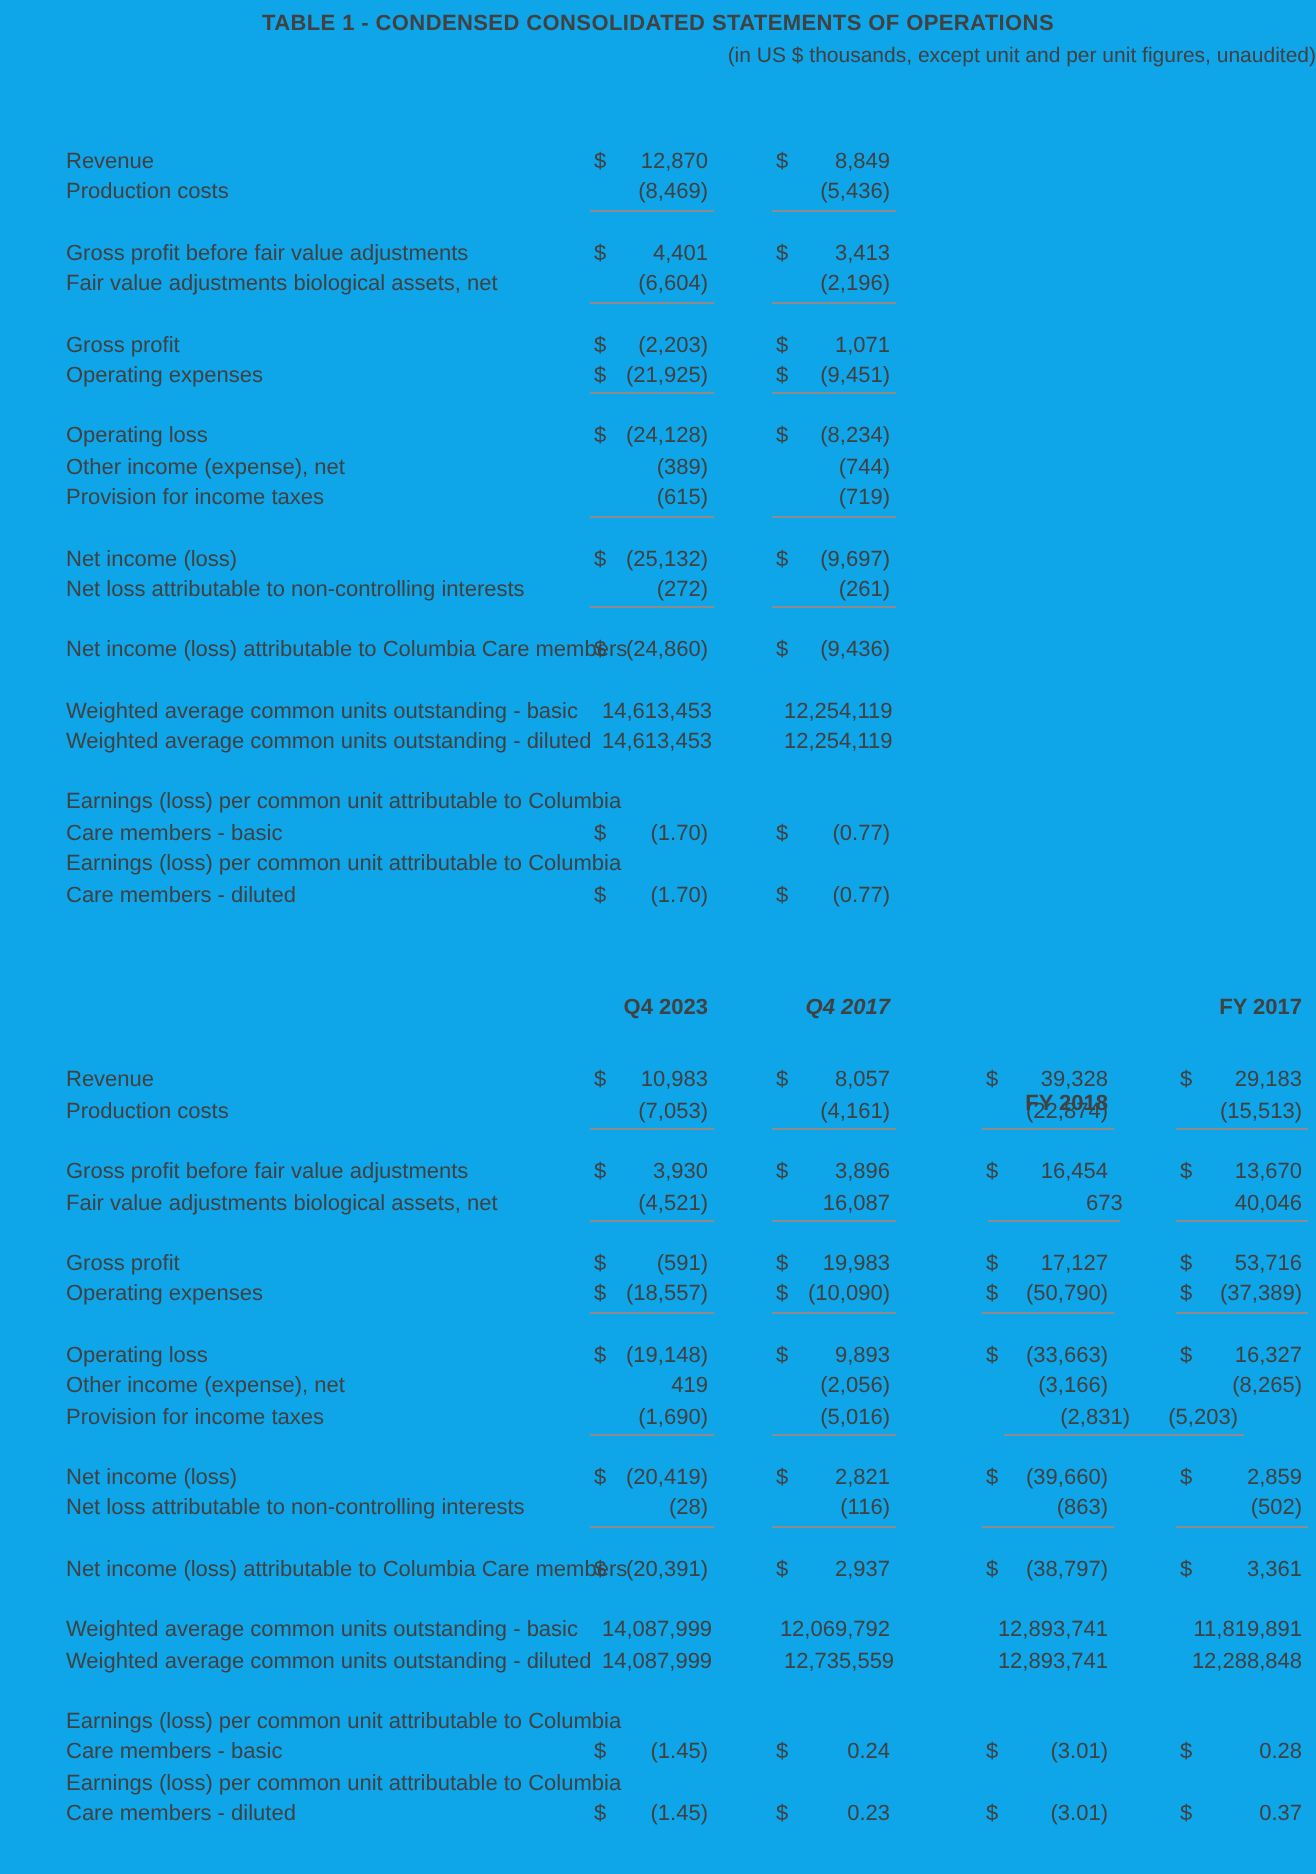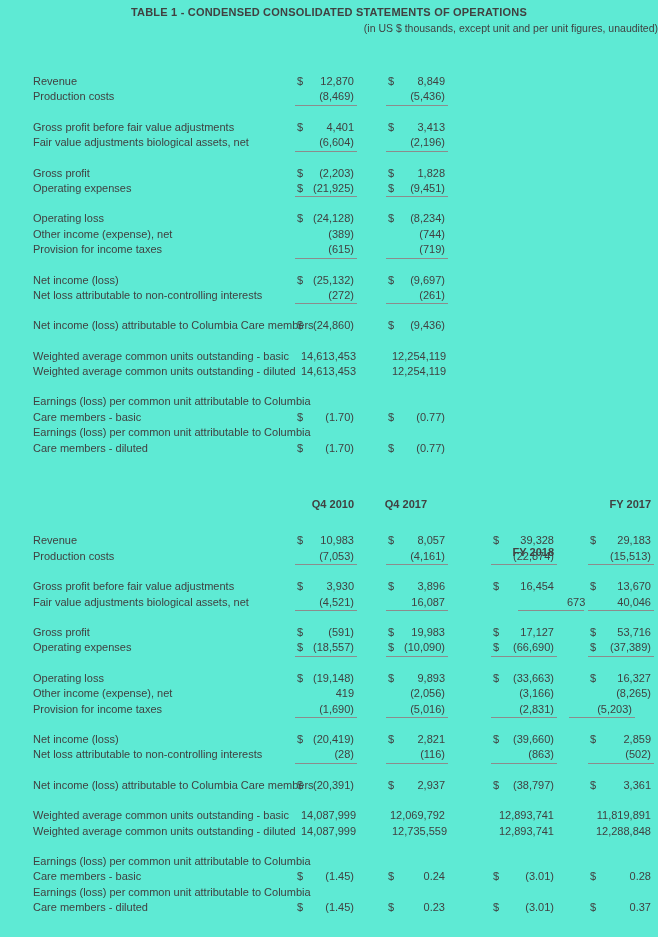--- a/index.html
+++ b/index.html
@@ -1,20 +1,20 @@
 <!DOCTYPE html>
 <html><head>
 <meta charset="utf-8">
 <style>
   html,body{margin:0;padding:0;background:#ffffff;}
   #page{
     position:relative;
     width:658px;height:937px;
     overflow:hidden;
-    background:#5eead4;
+    background:#0ea5e9;
     font-family:"Liberation Sans", sans-serif;
     color:#414141;
     -webkit-font-smoothing:antialiased;
   }
   .title{
     margin-top:6px;
     text-align:center;
     font-size:11px;
     font-weight:bold;
     letter-spacing:.2px;
@@ -97,21 +97,21 @@
       </div>
       <div class="sp"></div>
       <div class="row">
         <span class="label">Gross profit</span>
         <div class="cell" style="left: 295px; width: 62px;">
           <span class="d">$</span>
           <span class="v">(2,203)</span>
         </div>
         <div class="cell" style="left: 386px; width: 62px;">
           <span class="d">$</span>
-          <span class="v">1,828</span>
+          <span class="v">1,071</span>
         </div>
       </div>
       <div class="row">
         <span class="label">Operating expenses</span>
         <div class="cell u" style="left: 295px; width: 62px;">
           <span class="d">$</span>
           <span class="v">(21,925)</span>
         </div>
         <div class="cell u" style="left: 386px; width: 62px;">
           <span class="d">$</span>
@@ -236,23 +236,23 @@
         </div>
         <div class="cell" style="left: 386px; width: 62px;">
           <span class="d">$</span>
           <span class="v">(0.77)</span>
         </div>
       </div>
     </div>
   <div id="table-1" class="fin-table">
       <div class="row">
         <div class="cell head" style="left: 295px; width: 62px;">
-          <span class="v">Q4 2010</span>
-        </div>
-        <div class="cell head" style="left: 368px; width: 62px;">
+          <span class="v">Q4 2023</span>
+        </div>
+        <div class="cell head" style="left: 386px; width: 62px; font-style: italic;">
           <span class="v">Q4 2017</span>
         </div>
         <div class="cell head" style="left: 491px; width: 66px; margin-top: 48px;">
           <span class="v">FY 2018</span>
         </div>
         <div class="cell head" style="left: 588px; width: 66px;">
           <span class="v">FY 2017</span>
         </div>
       </div>
       <div class="sp-head"></div>
@@ -317,21 +317,21 @@
       <div class="row">
         <span class="label">Fair value adjustments biological assets, net</span>
         <div class="cell u" style="left: 295px; width: 62px;">
           <span class="d"></span>
           <span class="v">(4,521)</span>
         </div>
         <div class="cell u" style="left: 386px; width: 62px;">
           <span class="d"></span>
           <span class="v">16,087</span>
         </div>
-        <div class="cell u" style="left: 518px; width: 66px; gap: 43px;">
+        <div class="cell u" style="left: 494px; width: 66px; gap: 43px;">
           <span class="d"></span>
           <span class="v">673</span>
         </div>
         <div class="cell u" style="left: 588px; width: 66px;">
           <span class="d"></span>
           <span class="v">40,046</span>
         </div>
       </div>
       <div class="sp"></div>
       <div class="row">
@@ -358,21 +358,21 @@
         <div class="cell u" style="left: 295px; width: 62px;">
           <span class="d">$</span>
           <span class="v">(18,557)</span>
         </div>
         <div class="cell u" style="left: 386px; width: 62px;">
           <span class="d">$</span>
           <span class="v">(10,090)</span>
         </div>
         <div class="cell u" style="left: 491px; width: 66px;">
           <span class="d">$</span>
-          <span class="v">(66,690)</span>
+          <span class="v">(50,790)</span>
         </div>
         <div class="cell u" style="left: 588px; width: 66px;">
           <span class="d">$</span>
           <span class="v">(37,389)</span>
         </div>
       </div>
       <div class="sp"></div>
       <div class="row">
         <span class="label">Operating loss</span>
         <div class="cell" style="left: 295px; width: 62px;">
@@ -414,25 +414,25 @@
       <div class="row">
         <span class="label">Provision for income taxes</span>
         <div class="cell u" style="left: 295px; width: 62px;">
           <span class="d"></span>
           <span class="v">(1,690)</span>
         </div>
         <div class="cell u" style="left: 386px; width: 62px;">
           <span class="d"></span>
           <span class="v">(5,016)</span>
         </div>
-        <div class="cell u" style="left: 491px; width: 66px;">
+        <div class="cell u" style="left: 502px; width: 66px;">
           <span class="d"></span>
           <span class="v">(2,831)</span>
         </div>
-        <div class="cell u" style="left: 569px; width: 66px;">
+        <div class="cell u" style="left: 556px; width: 66px;">
           <span class="d"></span>
           <span class="v">(5,203)</span>
         </div>
       </div>
       <div class="sp"></div>
       <div class="row">
         <span class="label">Net income (loss)</span>
         <div class="cell" style="left: 295px; width: 62px;">
           <span class="d">$</span>
           <span class="v">(20,419)</span>

